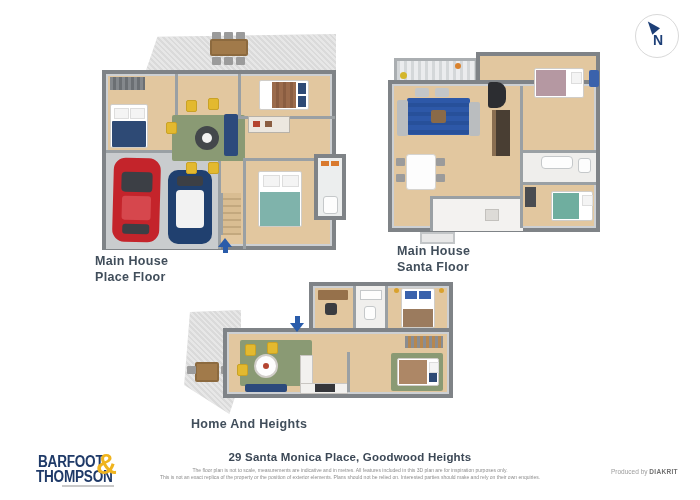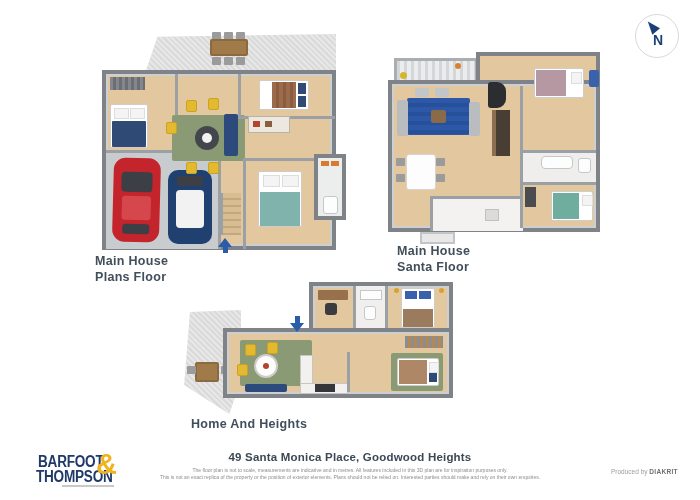--- a/index.html
+++ b/index.html
@@ -114,21 +114,21 @@
     <div class="abs" style="left:3px;top:3px;width:8px;height:5px;background:#d97a2e;"></div>
     <div class="abs" style="left:13px;top:3px;width:8px;height:5px;background:#d97a2e;"></div>
     <div class="abs" style="left:5px;top:38px;width:13px;height:16px;background:#fdfdfd;border:1px solid #c5c8ca;border-radius:3px;"></div>
   </div>
 
   <div class="abs arrow-up" style="left:120px;top:208px;"></div>
   <div class="abs arrow-stem" style="left:124.5px;top:216px;"></div>
 </div>
 <div class="abs plan-label" style="left:95px;top:253px;">
   <div>Main House</div>
-  <div>Plans Floor</div>
+  <div>Place Floor</div>
 </div>
 
 <div class="abs" style="left:388px;top:52px;width:226px;height:194px;">
 
   <div class="abs" style="left:6px;top:6px;width:84px;height:26px;background:#e3e4e5;border:3px solid #aaaeb1;box-sizing:border-box;background-image:repeating-linear-gradient(90deg,#d4d7d9 0 3px,#ebecee 3px 7px);">
     <div class="abs" style="left:3px;bottom:2px;width:7px;height:7px;background:#d4b62c;border-radius:50%;"></div>
     <div class="abs" style="right:14px;top:2px;width:6px;height:6px;background:#d9822e;border-radius:50%;"></div>
   </div>
 
   <div class="abs house" style="left:88px;top:0;width:124px;height:40px;border-bottom:none;box-shadow:none;"></div>
@@ -242,16 +242,16 @@
   <div>Home And Heights</div>
 </div>
 
 <div class="abs logo">
   <div class="abs logo-w" style="left:2px;top:1px;">BARFOOT</div>
   <div class="abs logo-w" style="left:0;top:16px;">THOMPSON</div>
   <div class="abs logo-amp">&amp;</div>
   <div class="abs logo-tag"></div>
 </div>
 
-<div class="abs address">49 Santa Monica Place, Goodwood Heights</div>
+<div class="abs address">29 Santa Monica Place, Goodwood Heights</div>
 <div class="abs disc" style="top:467px;">The floor plan is not to scale, measurements are indicative and in metres. All features included in this 3D plan are for inspiration purposes only.</div>
 <div class="abs disc" style="top:474px;">This is not an exact replica of the property or the position of exterior elements. Plans should not be relied on. Interested parties should make and rely on their own enquiries.</div>
 <div class="abs produced"><span>Produced by </span><b>DIAKRIT</b></div>
 
 </body></html>

